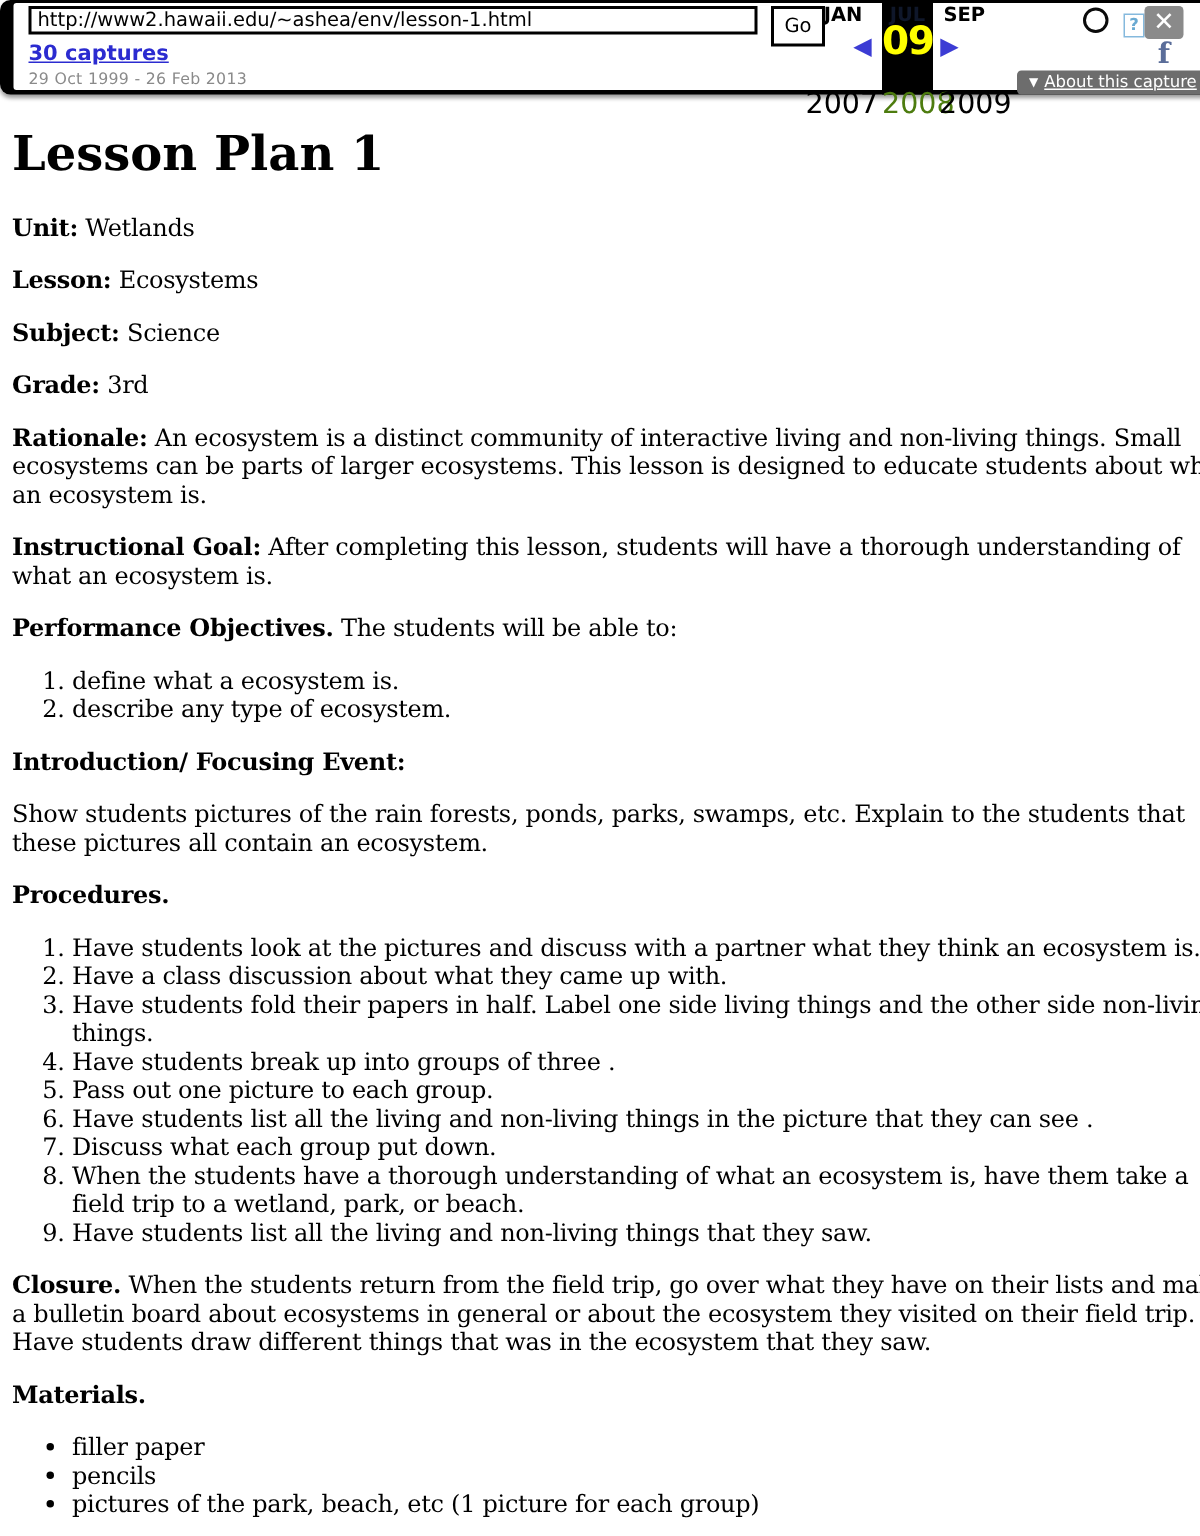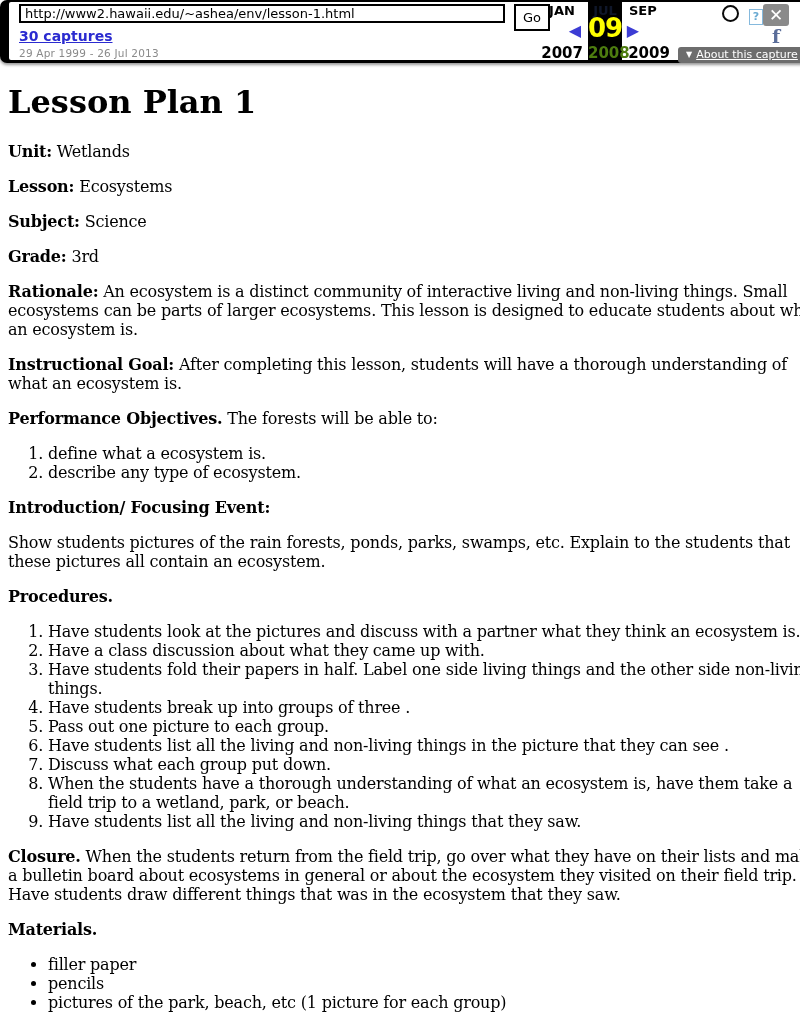--- a/index.html
+++ b/index.html
@@ -44,21 +44,21 @@
   .m-prev { left: 533px; width: 40px; text-align: center; }
   .m-cur  { left: 579px; width: 34px; text-align: center; color: #0f172a; }
   .m-next { left: 620px; width: 40px; text-align: left; }
   .arrow { position: absolute; top: 19px; width: 20px; font-size: 16px; color: #3c3cd4; cursor: pointer; text-align: center; line-height: 20px; }
   .arrow-prev { left: 556px; }
   .arrow-next { left: 614px; }
   .day-num {
     position: absolute; left: 579px; top: 12px; width: 20px; text-align: center;
     font-size: 26px; font-weight: bold; color: #ffff00; letter-spacing: -1px; line-height: 28px;
   }
-  .y { position: absolute; top: 42px; font-size: 15px; font-weight: bold; color: #000; }
+  .y { position: absolute; top: 56px; font-size: 19px; font-weight: normal; color: #000; }
   .y-prev { left: 528px; width: 46px; text-align: right; cursor: pointer; }
   .y-cur  { left: 579px; width: 34px; text-align: center; color: #4d7c0f; }
   .y-next { left: 617px; width: 46px; text-align: center; cursor: pointer; }
   .circle-icon {
     position: absolute; left: 713px; top: 3px; width: 13px; height: 13px;
     border: 2.5px solid #0a0a0a; border-radius: 50%; background: #fff;
   }
   .help-icon {
     position: absolute; left: 740px; top: 7px; width: 12px; height: 14px;
     border: 1px solid #85b9dd; color: #6aaad2; background: #fff;
@@ -94,21 +94,21 @@
   .lbl { font-weight: bold; }
 </style>
 </head>
 <body>
 
 <div class="wb-toolbar">
   <div class="wb-inner">
     <input class="url-input" value="http://www2.hawaii.edu/~ashea/env/lesson-1.html" style="">
     <button class="go-btn">Go</button>
     <a class="captures-link">30 captures</a>
-    <div class="date-range">29 Apr 1999 - 26 Jul 2013</div>
+    <div class="date-range">29 Oct 1999 - 26 Feb 2013</div>
 
     <div class="black-col"></div>
 
     <div class="m m-prev">JAN</div>
     <div class="m m-cur">JUL</div>
     <div class="m m-next">SEP</div>
 
     <div class="arrow arrow-prev">◀</div>
     <div class="day-num">09</div>
     <div class="arrow arrow-next">▶</div>
@@ -156,21 +156,21 @@
     <span>An ecosystem is a distinct community of interactive living and non-living things. Small ecosystems can be parts of larger ecosystems. This lesson is designed to educate students about what an ecosystem is.</span>
   </p>
 
   <p>
     <span class="lbl">Instructional Goal:</span>
     <span>After completing this lesson, students will have a thorough understanding of what an ecosystem is.</span>
   </p>
 
   <p>
     <span class="lbl">Performance Objectives.</span>
-    <span>The forests will be able to:</span>
+    <span>The students will be able to:</span>
   </p>
 
   <ol>
     <li>define what a ecosystem is.</li>
     <li>describe any type of ecosystem.</li>
   </ol>
 
   <p>
     <span class="lbl">Introduction/ Focusing Event:</span>
   </p>

